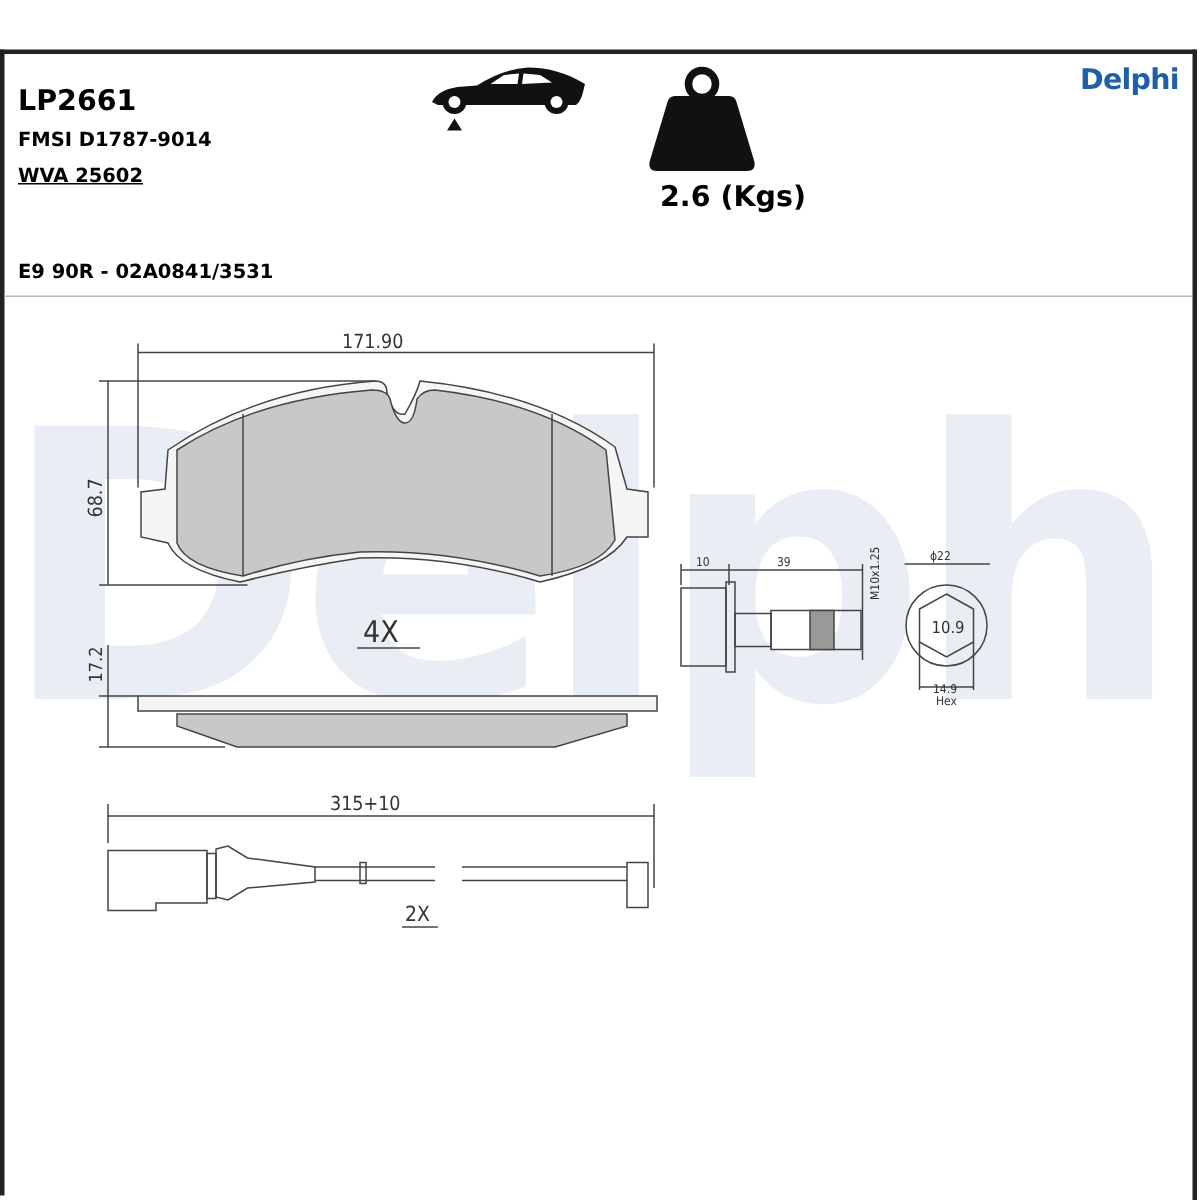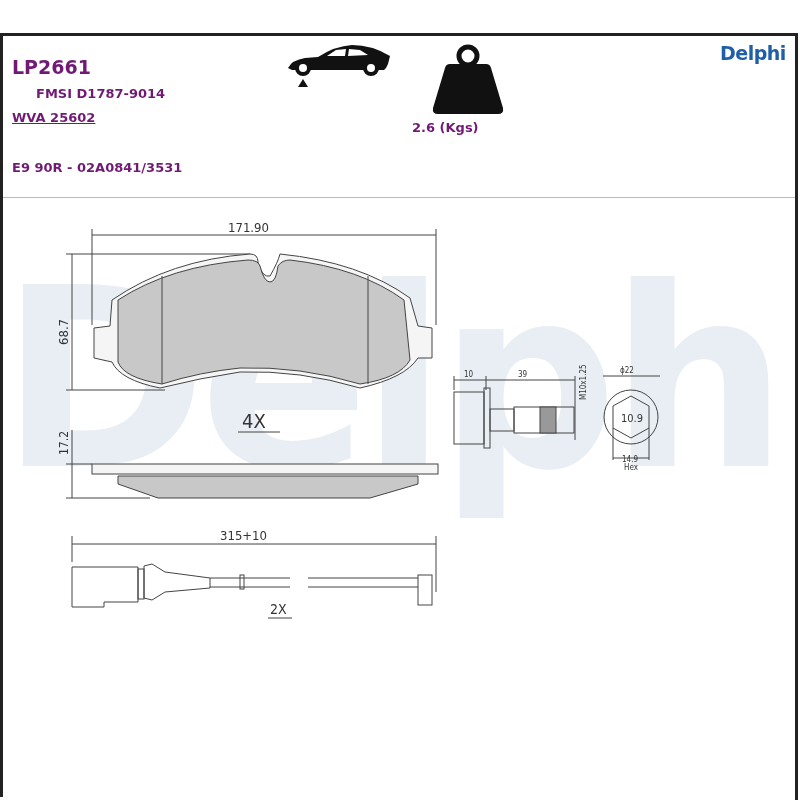--- a/index.html
+++ b/index.html
@@ -1,25 +1,25 @@
 <!DOCTYPE html>
 <html><head>
 <meta charset="utf-8">
 <style>
   html,body{margin:0;padding:0;background:#fff;}
   body{width:800px;height:800px;position:relative;overflow:hidden;font-family:"DejaVu Sans",sans-serif;}
   .frame{position:absolute;left:0;top:33px;width:797px;height:764px;border:3px solid #222;border-right:none;border-bottom:none;box-sizing:border-box;}
   .frame-right{position:absolute;left:795px;top:33px;width:3px;height:767px;background:#222;}
   .sep{position:absolute;left:3px;top:197px;width:792px;height:1px;background:#bbb;}
-  .hdr{position:absolute;font-weight:bold;color:#701a75;}
+  .hdr{position:absolute;font-weight:bold;color:#000000;}
   .title{left:12px;top:56px;font-size:19px;}
-  .fmsi{left:12px;top:86px;font-size:13px;margin-left:24px;}
+  .fmsi{left:12px;top:86px;font-size:13px;}
   .wva{left:12px;top:110px;font-size:13px;text-decoration:underline;}
-  .ece{left:12px;top:160px;font-size:13px;}
-  .weight-label{left:412px;top:120px;font-size:13px;}
+  .ece{left:12px;top:174px;font-size:13px;}
+  .weight-label{left:440px;top:120px;font-size:19px;}
   .brand{position:absolute;left:720px;top:42px;font-size:19px;font-weight:bold;color:#1f5fa8;letter-spacing:-0.5px;}
   .wm{position:absolute;left:0;top:255px;font-size:250px;font-weight:bold;color:#e9eef5;letter-spacing:-8px;line-height:1;font-family:"DejaVu Sans",sans-serif;z-index:0;}
   svg{position:absolute;left:0;top:0;}
   .dimtxt{font-family:"DejaVu Sans Condensed","DejaVu Sans",sans-serif;fill:#333;}
 </style>
 </head>
 <body>
 
 <div class="frame"></div>
 <div class="frame-right"></div>

